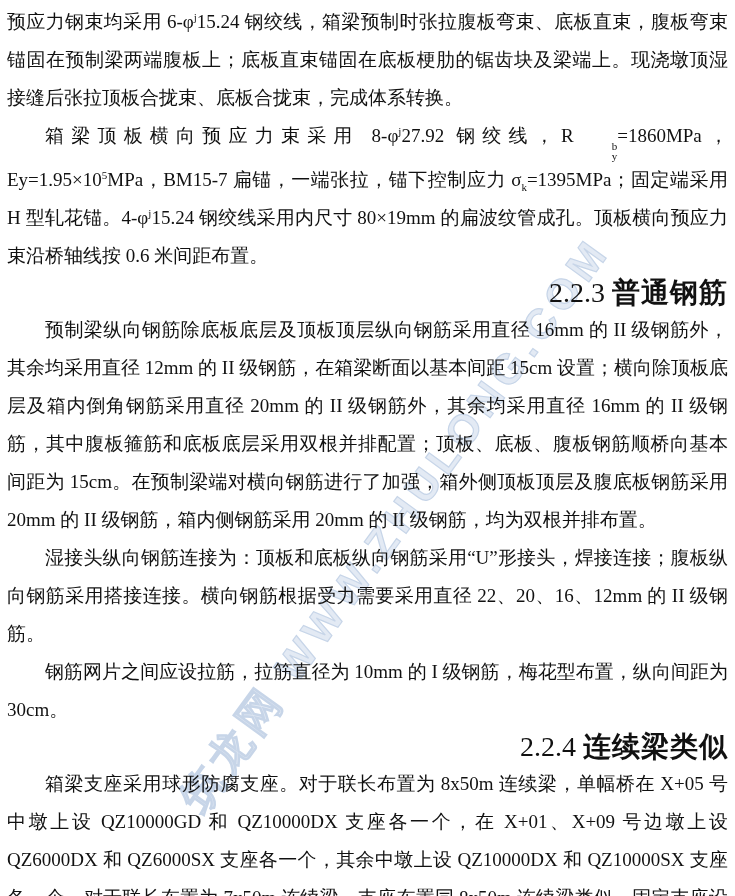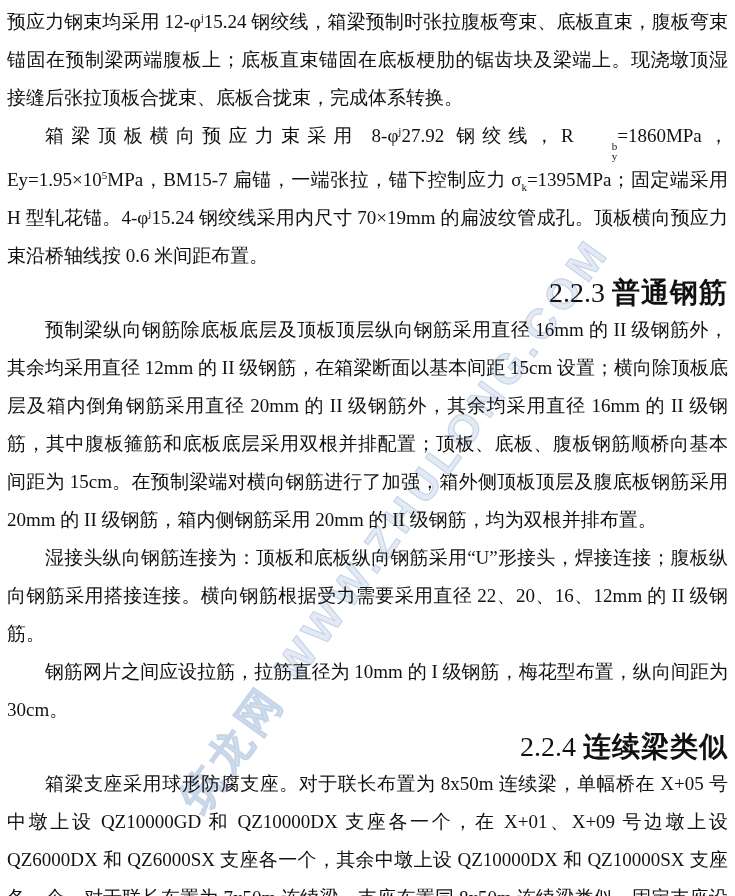--- a/index.html
+++ b/index.html
@@ -65,25 +65,25 @@
     pointer-events:none;
     user-select:none;
   }
 </style>
 </head>
 <body>
 
 <div class="page">
   <div class="watermark" style="-webkit-text-stroke: 1.2px rgb(199, 213, 232);">筑龙网 WWW.ZHULONG.COM</div>
   <main class="doc" id="doc">
-      <p class="para"><span class="n">预应力钢束均采用 12-φ</span><sup class="run">j</sup><span class="n">15.24 钢绞线，箱梁预制时张拉腹板弯束、底板直束，腹板弯束锚固在预制梁两端腹板上；底板直束锚固在底板梗肋的锯齿块及梁端上。现浇墩顶湿接缝后张拉顶板合拢束、底板合拢束，完成体系转换。</span></p>
+      <p class="para"><span class="n">预应力钢束均采用 6-φ</span><sup class="run">j</sup><span class="n">15.24 钢绞线，箱梁预制时张拉腹板弯束、底板直束，腹板弯束锚固在预制梁两端腹板上；底板直束锚固在底板梗肋的锯齿块及梁端上。现浇墩顶湿接缝后张拉顶板合拢束、底板合拢束，完成体系转换。</span></p>
       <p class="para indent"><span class="n">箱梁顶板横向预应力束采用 8-φ</span><sup class="run">j</sup><span class="n">27.92 钢绞线，R</span><span class="stack">
           <span>b</span>
           <span>y</span>
-        </span><span class="n">=1860MPa，Ey=1.95×10</span><sup class="run">5</sup><span class="n">MPa，BM15-7 扁锚，一端张拉，锚下控制应力 σ</span><sub class="run">k</sub><span class="n">=1395MPa；固定端采用 H 型轧花锚。4-φ</span><sup class="run">j</sup><span class="n">15.24 钢绞线采用内尺寸 70×19mm 的扁波纹管成孔。顶板横向预应力束沿桥轴线按 0.6 米间距布置。</span></p>
+        </span><span class="n">=1860MPa，Ey=1.95×10</span><sup class="run">5</sup><span class="n">MPa，BM15-7 扁锚，一端张拉，锚下控制应力 σ</span><sub class="run">k</sub><span class="n">=1395MPa；固定端采用 H 型轧花锚。4-φ</span><sup class="run">j</sup><span class="n">15.24 钢绞线采用内尺寸 80×19mm 的扁波纹管成孔。顶板横向预应力束沿桥轴线按 0.6 米间距布置。</span></p>
       <h3 class="heading"><span class="hnum">2.2.3 </span><span class="htitle">普通钢筋</span></h3>
       <p class="para indent"><span class="n">预制梁纵向钢筋除底板底层及顶板顶层纵向钢筋采用直径 16mm 的 II 级钢筋外，其余均采用直径 12mm 的 II 级钢筋，在箱梁断面以基本间距 15cm 设置；横向除顶板底层及箱内倒角钢筋采用直径 20mm 的 II 级钢筋外，其余均采用直径 16mm 的 II 级钢筋，其中腹板箍筋和底板底层采用双根并排配置；顶板、底板、腹板钢筋顺桥向基本间距为 15cm。在预制梁端对横向钢筋进行了加强，箱外侧顶板顶层及腹底板钢筋采用 20mm 的 II 级钢筋，箱内侧钢筋采用 20mm 的 II 级钢筋，均为双根并排布置。</span></p>
       <p class="para indent"><span class="n">湿接头纵向钢筋连接为：顶板和底板纵向钢筋采用“U”形接头，焊接连接；腹板纵向钢筋采用搭接连接。横向钢筋根据受力需要采用直径 22、20、16、12mm 的 II 级钢筋。</span></p>
       <p class="para indent"><span class="n">钢筋网片之间应设拉筋，拉筋直径为 10mm 的 I 级钢筋，梅花型布置，纵向间距为 30cm。</span></p>
       <h3 class="heading"><span class="hnum">2.2.4 </span><span class="htitle">连续梁类似</span></h3>
       <p class="para indent"><span class="n">箱梁支座采用球形防腐支座。对于联长布置为 </span><span class="b">8x50m</span><span class="n"> 连续梁，单幅桥在 X+05 号中墩上设 QZ10000GD 和 QZ10000DX 支座各一个，在 X+01、X+09 号边墩上设 QZ6000DX 和 QZ6000SX 支座各一个，其余中墩上设 QZ10000DX 和 QZ10000SX 支座各一个。对于联长布置为 </span><span class="b">7x50m</span><span class="n"> 连续梁，支座布置同 </span><span class="b">8x50m</span><span class="n"> 连续梁类似，固定支座设置在 </span></p>
     </main>
 </div>
 
 </body></html>

